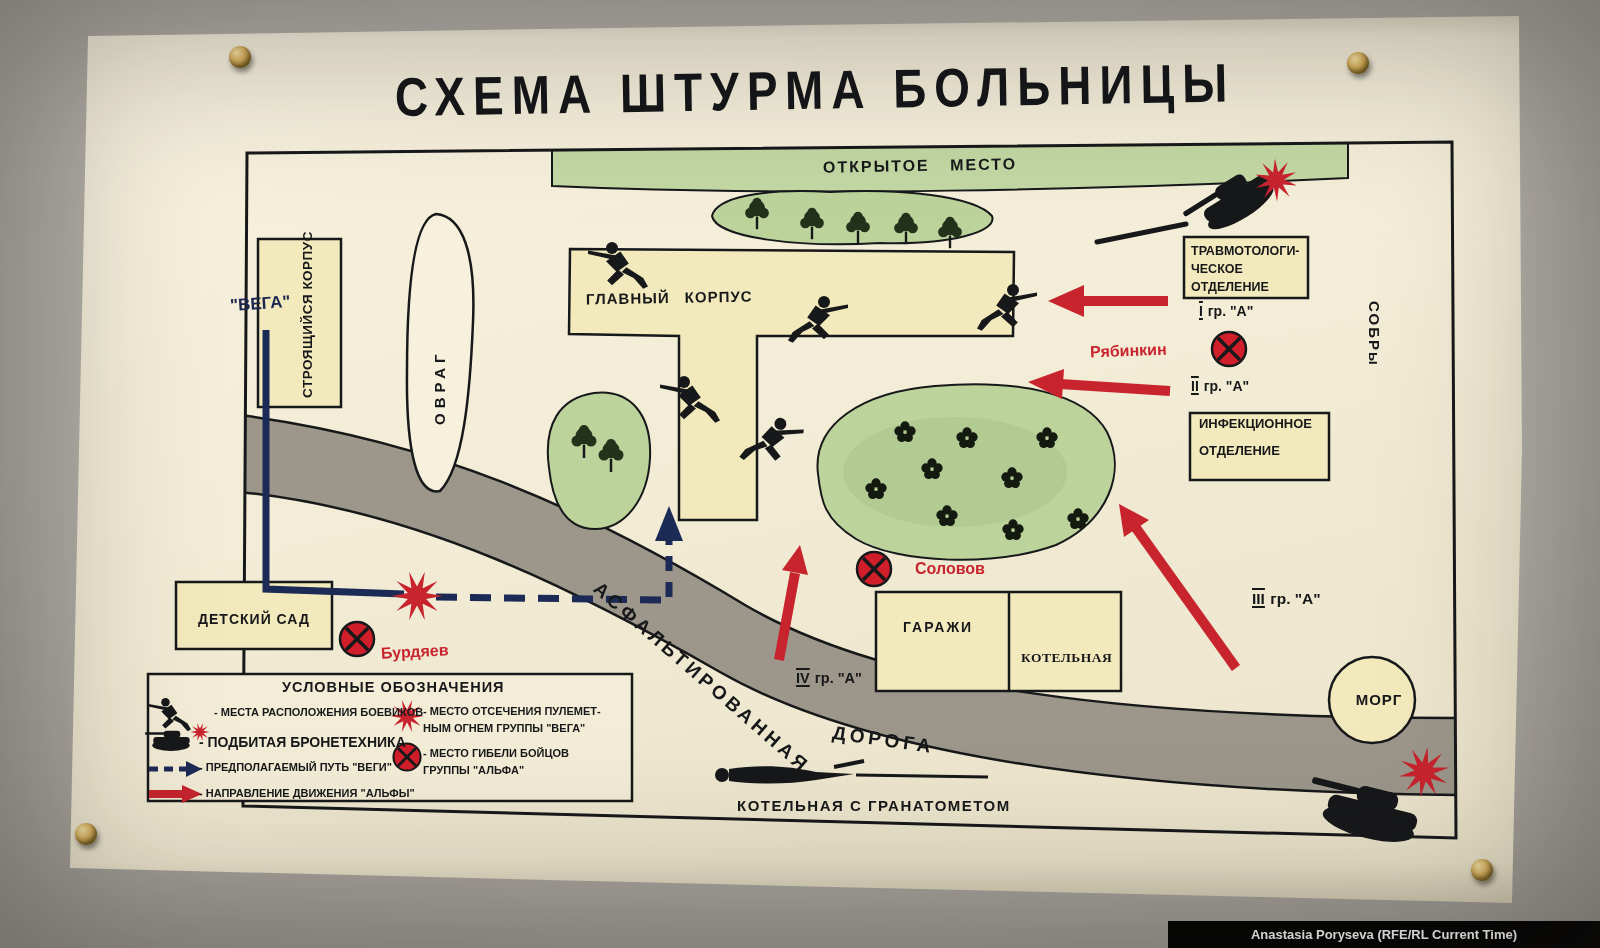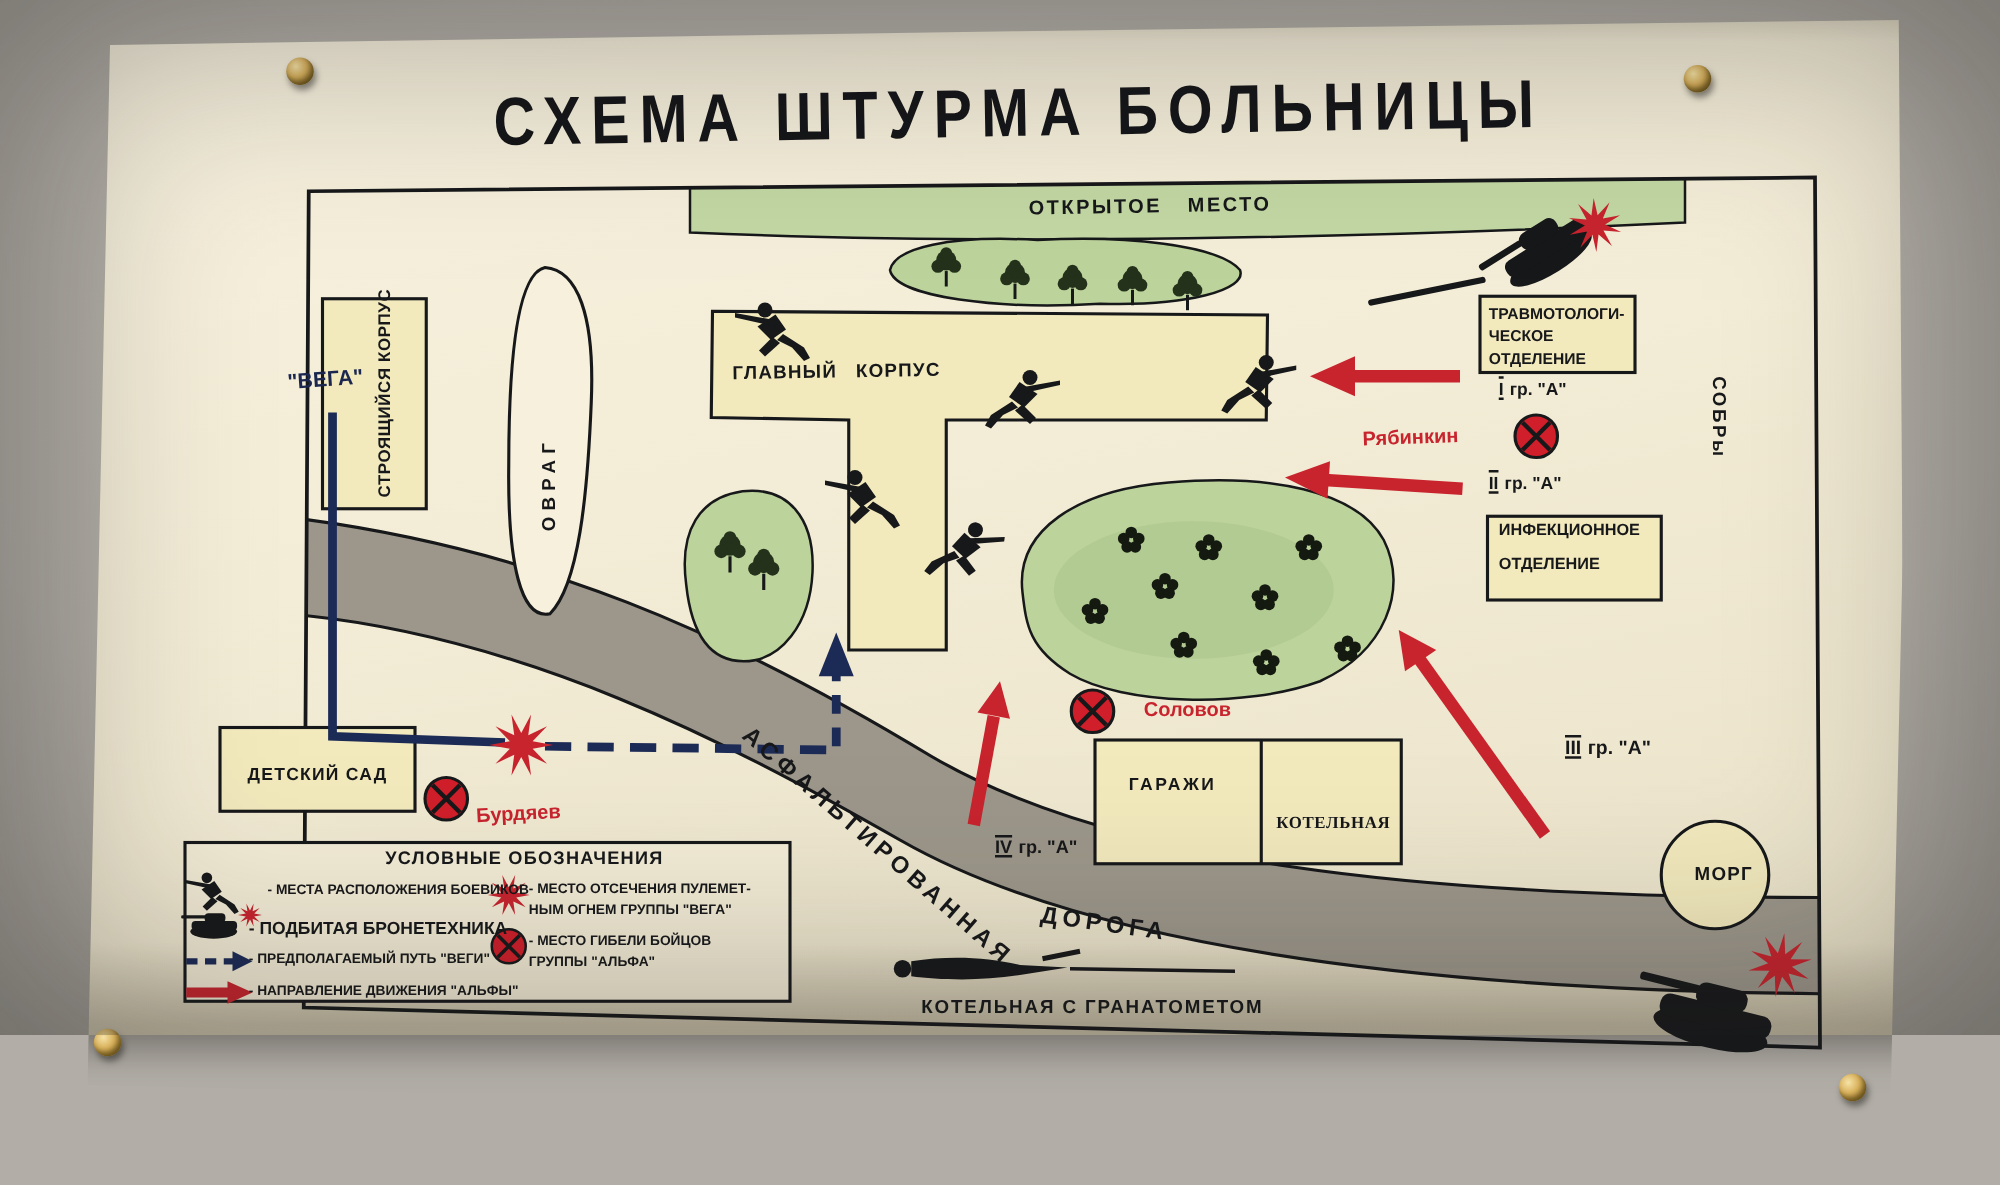--- a/index.html
+++ b/index.html
@@ -1,17 +1,17 @@
 <!DOCTYPE html>
 <html><head>
 <meta charset="utf-8">
 <style>
   * { margin:0; padding:0; box-sizing:border-box; }
   html,body { width:1600px; height:948px; overflow:hidden; background:#b2aea7; }
-  .scene { position:relative; width:1600px; height:828px; font-family:"Liberation Sans",sans-serif;
+  .scene { position:relative; width:1600px; height:948px; font-family:"Liberation Sans",sans-serif;
     background: radial-gradient(115% 95% at 48% 38%, #bdb9b2 0%, #b2aea7 45%, #97938c 85%, #87837c 100%); }
   .paper { position:absolute; inset:0;
     clip-path: polygon(88px 36px, 810px 25px, 1519px 16px, 1522px 450px, 1512px 903px, 790px 886px, 70px 868px, 79px 450px);
     background:
       linear-gradient(to bottom, rgba(95,85,65,.18) 0.5%, rgba(0,0,0,0) 4%),
       linear-gradient(to bottom, rgba(0,0,0,0) 91%, rgba(95,85,65,.28) 99%),
       linear-gradient(168deg, #f8f2e0 0%, #f3ecd6 45%, #eae2c8 100%);
     filter: drop-shadow(3px 10px 16px rgba(35,32,28,.45)); }
   .map-svg { position:absolute; left:0; top:0; }
   .t { position:absolute; font-weight:bold; color:#17181a; white-space:nowrap; line-height:1.25;
@@ -230,32 +230,35 @@
     <span class="rn">IV</span><span> гр. "А"</span>
   </div>
 
   <div class="t" style="left:179px; top:611px; width:150px; text-align:center; font-size:14px; letter-spacing:1px;">ДЕТСКИЙ САД</div>
 
   <div class="t red" style="left:381px; top:642px; font-size:16px; transform:rotate(-3deg);">Бурдяев</div>
 
   <div class="t" style="left:604px; top:577px; font-size:19px; letter-spacing:4px; transform:rotate(41deg); transform-origin:0 0;">АСФАЛЬТИРОВАННАЯ</div>
   <div class="t" style="left:832px; top:728px; font-size:19px; letter-spacing:4px; transform:rotate(8deg);">ДОРОГА</div>
 
-  <div class="t" style="left:282px; top:678px; width:275px; text-align:center; font-size:14.5px; letter-spacing:1px;">УСЛОВНЫЕ ОБОЗНАЧЕНИЯ</div>
+  <div class="t" style="left:282px; top:678px; width:275px; font-size:14.5px; letter-spacing:1px;">УСЛОВНЫЕ ОБОЗНАЧЕНИЯ</div>
   <div class="t" style="left:199px; top:706px; font-size:11px;margin-left:15px;">- МЕСТА РАСПОЛОЖЕНИЯ БОЕВИКОВ</div>
   <div class="t" style="left:199px; top:734px; font-size:14px;">- ПОДБИТАЯ БРОНЕТЕХНИКА</div>
   <div class="t navy" style="left:199px; top:761px; font-size:11px; color:#17181a;">- ПРЕДПОЛАГАЕМЫЙ ПУТЬ "ВЕГИ"</div>
   <div class="t" style="left:199px; top:787px; font-size:11px;">- НАПРАВЛЕНИЕ ДВИЖЕНИЯ "АЛЬФЫ"</div>
   <div class="t pre" style="left:423px; top:703px; font-size:11px; line-height:1.5;">- МЕСТО ОТСЕЧЕНИЯ ПУЛЕМЕТ-
 НЫМ ОГНЕМ ГРУППЫ "ВЕГА"</div>
   <div class="t pre" style="left:423px; top:745px; font-size:11px; line-height:1.5;">- МЕСТО ГИБЕЛИ БОЙЦОВ
 ГРУППЫ "АЛЬФА"</div>
 
   <div class="t" style="left:737px; top:797px; font-size:15px; letter-spacing:1.5px;">КОТЕЛЬНАЯ С ГРАНАТОМЕТОМ</div>
 
   <div class="pin" style="left:229px; top:46px;"></div>
   <div class="pin" style="left:1347px; top:52px;"></div>
   <div class="pin" style="left:75px; top:823px;"></div>
   <div class="pin" style="left:1471px; top:859px;"></div>
 
+  <div class="credit">
+    <span>Anastasia Poryseva (RFE/RL Current Time)</span>
+  </div>
 
   <div class="vignette"></div>
 </div>
 
 </body></html>

